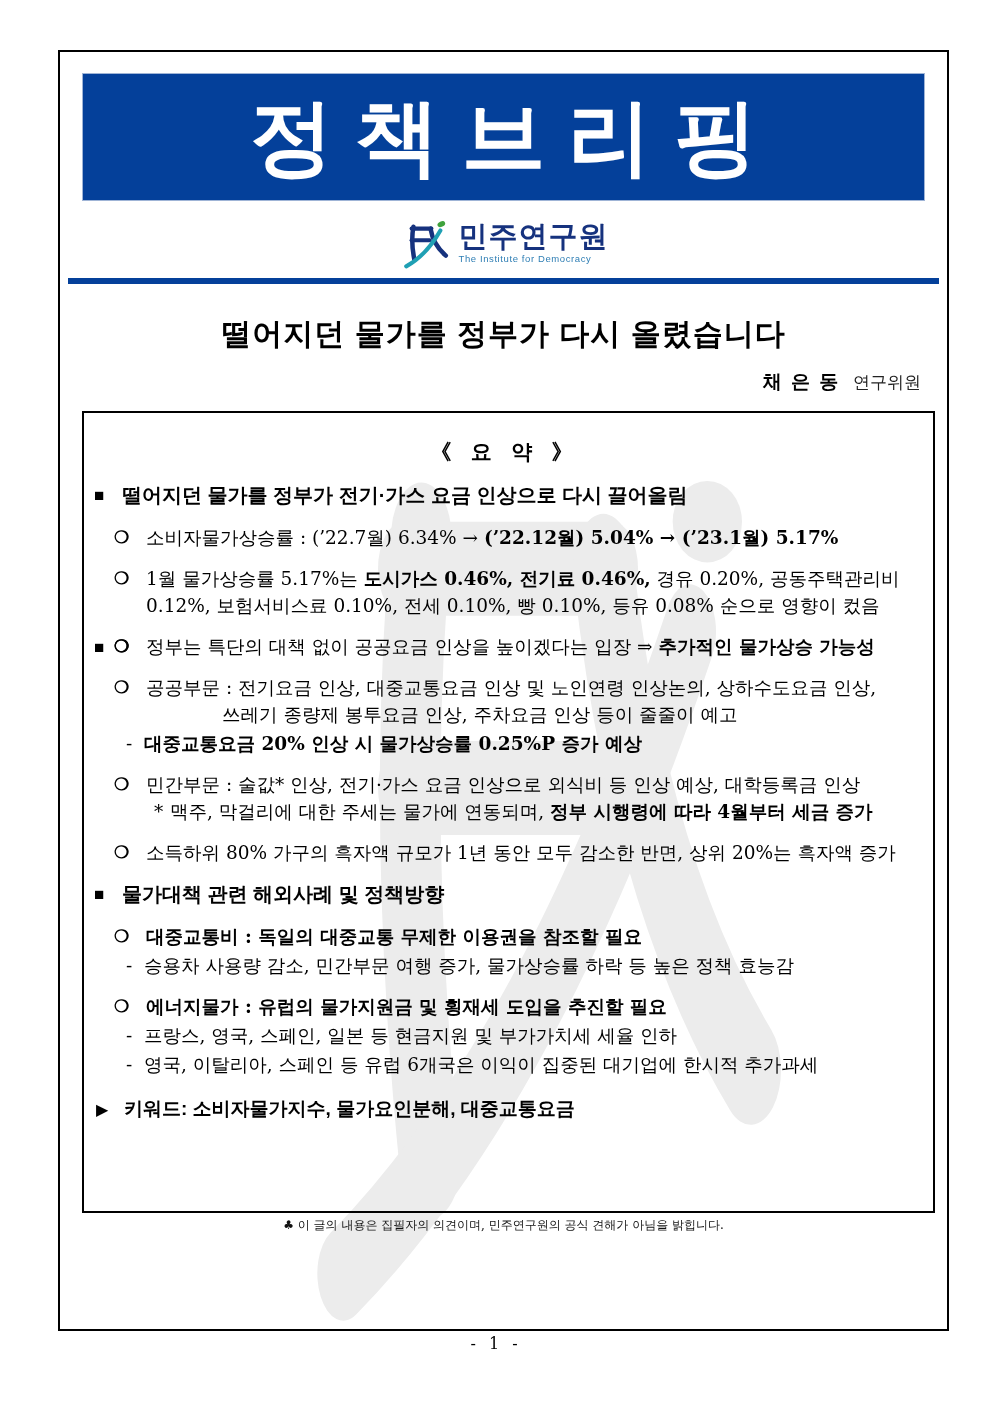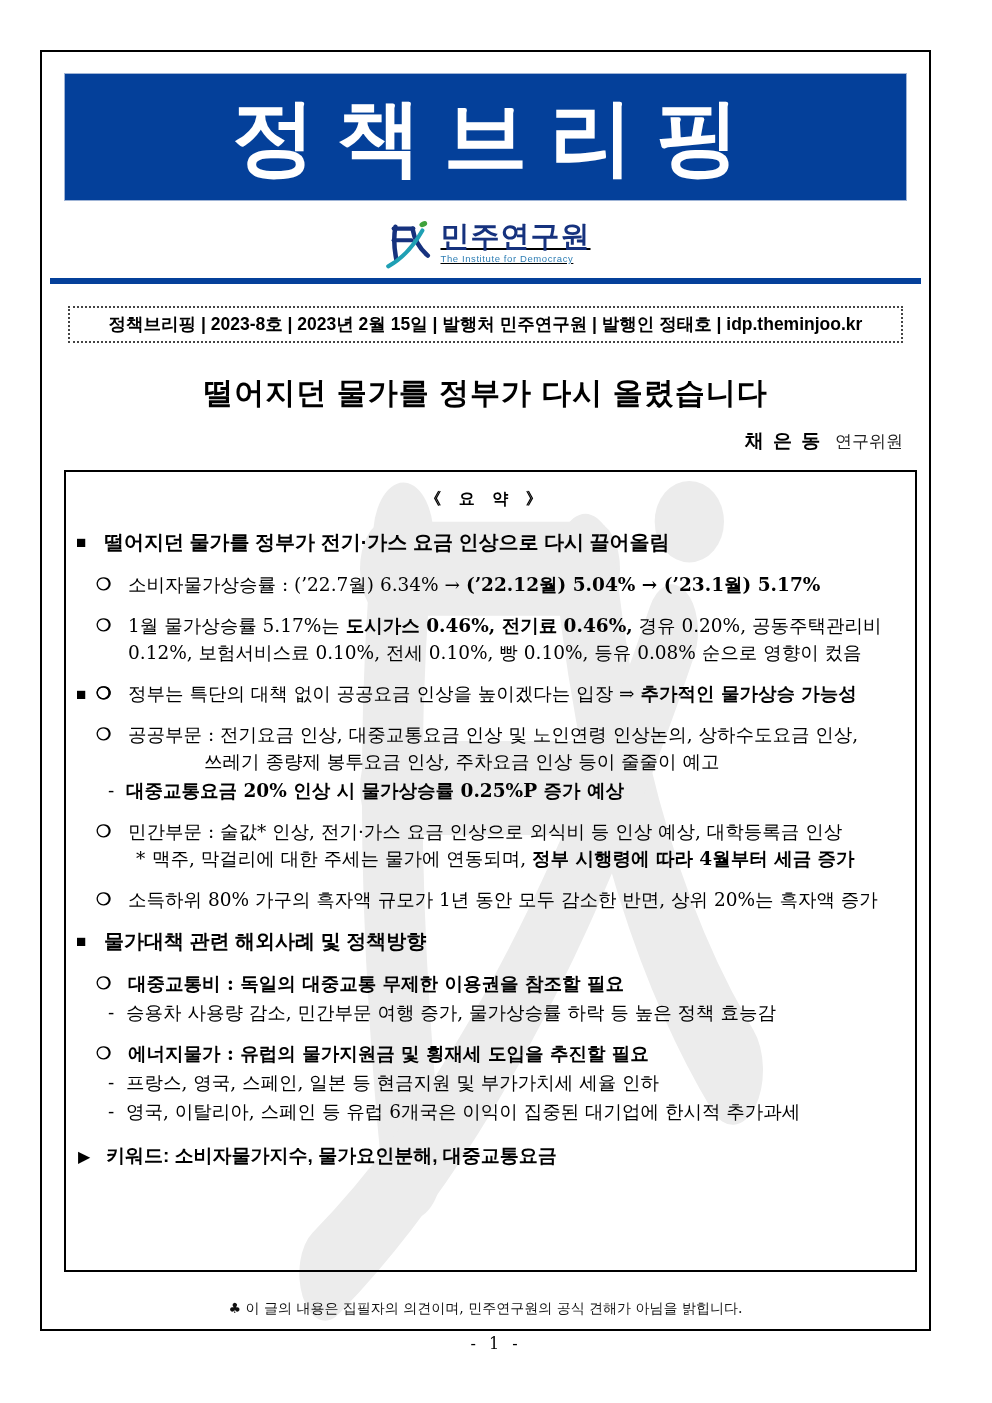--- a/index.html
+++ b/index.html
@@ -1,64 +1,64 @@
 <!DOCTYPE html>
 <html><head>
 <meta charset="utf-8">
 <style>
   html,body{margin:0;padding:0;background:#fff;}
   body{width:992px;height:1403px;position:relative;font-family:"DejaVu Serif","Liberation Serif",serif;color:#000;}
-  .frame{position:absolute;top:50px;left:40px;width:887px;height:1277px;border:2px solid #000;background:#fff;overflow:visible;}
+  .frame{position:absolute;top:50px;left:58px;width:887px;height:1277px;border:2px solid #000;background:#fff;overflow:visible;}
   .watermark{position:absolute;top:360px;left:240px;width:520px;height:940px;z-index:0;pointer-events:none;}
   .inner{position:relative;z-index:1;}
 
   .banner{margin:21px 22px 0 22px;height:126px;border:1px solid #9fb4d6;background:#04409A;
           display:flex;align-items:center;justify-content:center;}
   .banner span{font-family:"DejaVu Serif","Liberation Serif",serif;font-weight:bold;color:#fff;
           font-size:84px;letter-spacing:22px;text-indent:22px;line-height:1;}
 
-  .logo-row{margin-top:12px;height:60px;display:flex;align-items:center;justify-content:center;gap:6px;text-decoration:underline;}
+  .logo-row{margin-top:12px;height:60px;display:flex;align-items:center;justify-content:center;gap:6px;}
   .logo-text{display:flex;flex-direction:column;line-height:1;}
   .logo-name{font-family:"Liberation Sans","DejaVu Sans",sans-serif;font-weight:bold;font-size:29px;color:#16327E;letter-spacing:1px;}
   .logo-sub{font-family:"Liberation Sans","DejaVu Sans",sans-serif;font-size:9.5px;color:#2E7EB4;margin-top:3px;letter-spacing:.6px;}
 
   .rule{margin-top:5px;height:6px;background:#04409A;margin-left:8px;margin-right:8px;}
 
   .infobar{margin:22px 26px 0 26px;border:2px dotted #444;padding:4px 6px;text-align:center;
            font-family:"Liberation Sans","DejaVu Sans",sans-serif;font-weight:bold;font-size:17.5px;line-height:25px;white-space:nowrap;}
 
   .title{margin:30px 20px 0 20px;text-align:center;font-family:"Liberation Sans","DejaVu Sans",sans-serif;
          font-weight:bold;font-size:30px;letter-spacing:1px;}
   .author{margin:14px 26px 0 0;text-align:right;font-family:"Liberation Sans","DejaVu Sans",sans-serif;font-size:17px;}
   .author .nm{font-weight:bold;font-size:19px;letter-spacing:2px;}
   .author .rl{margin-left:8px;color:#222;}
 
   .sumbox{margin:16px 12px 0 22px;border:2px solid #000;height:802px;box-sizing:border-box;
           padding:6px 14px 0 6px;background:transparent;overflow:hidden;}
-  .sum-head{margin-top:6px;text-align:center;font-weight:bold;font-size:16px;letter-spacing:6px;line-height:30px;}
+  .sum-head{margin-top:18px;text-align:center;font-weight:bold;font-size:21px;letter-spacing:6px;line-height:30px;}
 
   .ln{position:relative;font-size:18.5px;line-height:27px;}
   .ln .mk{position:absolute;font-weight:bold;}
   .ln b{font-weight:bold;}
   .ln.sec{font-family:"Liberation Sans","DejaVu Sans",sans-serif;font-weight:bold;font-size:20px;line-height:29px;
           padding-left:32px;margin-top:14px;}
   .ln.sec .mk{left:4px;top:0;font-size:17px;}
   .ln.bul{padding-left:56px;margin-top:14px;}
   .ln.bul .mk{left:24px;font-size:17px;}
   .ln.cont{padding-left:56px;margin-top:0;}
   .ln.cont2{padding-left:132px;margin-top:0;}
   .ln.dash{padding-left:54px;margin-top:2px;}
   .ln.dash .mk{left:36px;font-weight:normal;}
   .ln.star{padding-left:80px;margin-top:0;}
   .ln.star .mk{left:64px;font-weight:normal;}
   .ln.kw{font-family:"Liberation Sans","DejaVu Sans",sans-serif;font-weight:bold;font-size:19px;line-height:29px;
          padding-left:34px;margin-top:16px;}
   .ln.kw .mk{left:6px;top:1px;font-size:16px;}
 
-  .footnote{margin-top:28px;text-align:center;font-size:14px;color:#111;}
+  .footnote{margin-top:4px;text-align:center;font-size:12px;color:#111;}
   .pagenum{position:absolute;top:1334px;left:0;width:100%;text-align:center;font-size:16px;letter-spacing:4px;}
 </style>
 </head>
 <body>
 
 <div class="frame">
 
   <svg class="watermark" viewBox="0 0 60 60" preserveAspectRatio="none" aria-hidden="true">
     <g fill="none" stroke="#ECECEC" stroke-linecap="round">
       <path d="M14 8 Q11 26 15 48" stroke-width="7"></path>
@@ -87,23 +87,20 @@
         </g>
       </svg>
       <div class="logo-text">
         <div class="logo-name" style="color: rgb(22, 50, 126);">민주연구원</div>
         <div class="logo-sub" style="color: rgb(46, 126, 180);">The Institute for Democracy</div>
       </div>
     </div>
 
     <div class="rule" style="background: rgb(4, 64, 154);"></div>
 
-    <div class="infobar">
-      <span>정책브리핑 | 2023-8호 | 2023년 2월 15일 | 발행처 민주연구원 | 발행인 정태호 | idp.theminjoo.kr</span>
-    </div>
 
     <div class="title">떨어지던 물가를 정부가 다시 올렸습니다</div>
 
     <div class="author">
       <span class="nm">채 은 동</span>
       <span class="rl">연구위원</span>
     </div>
 
     <div class="sumbox">
       <div class="sum-head">《 요 약 》</div>

